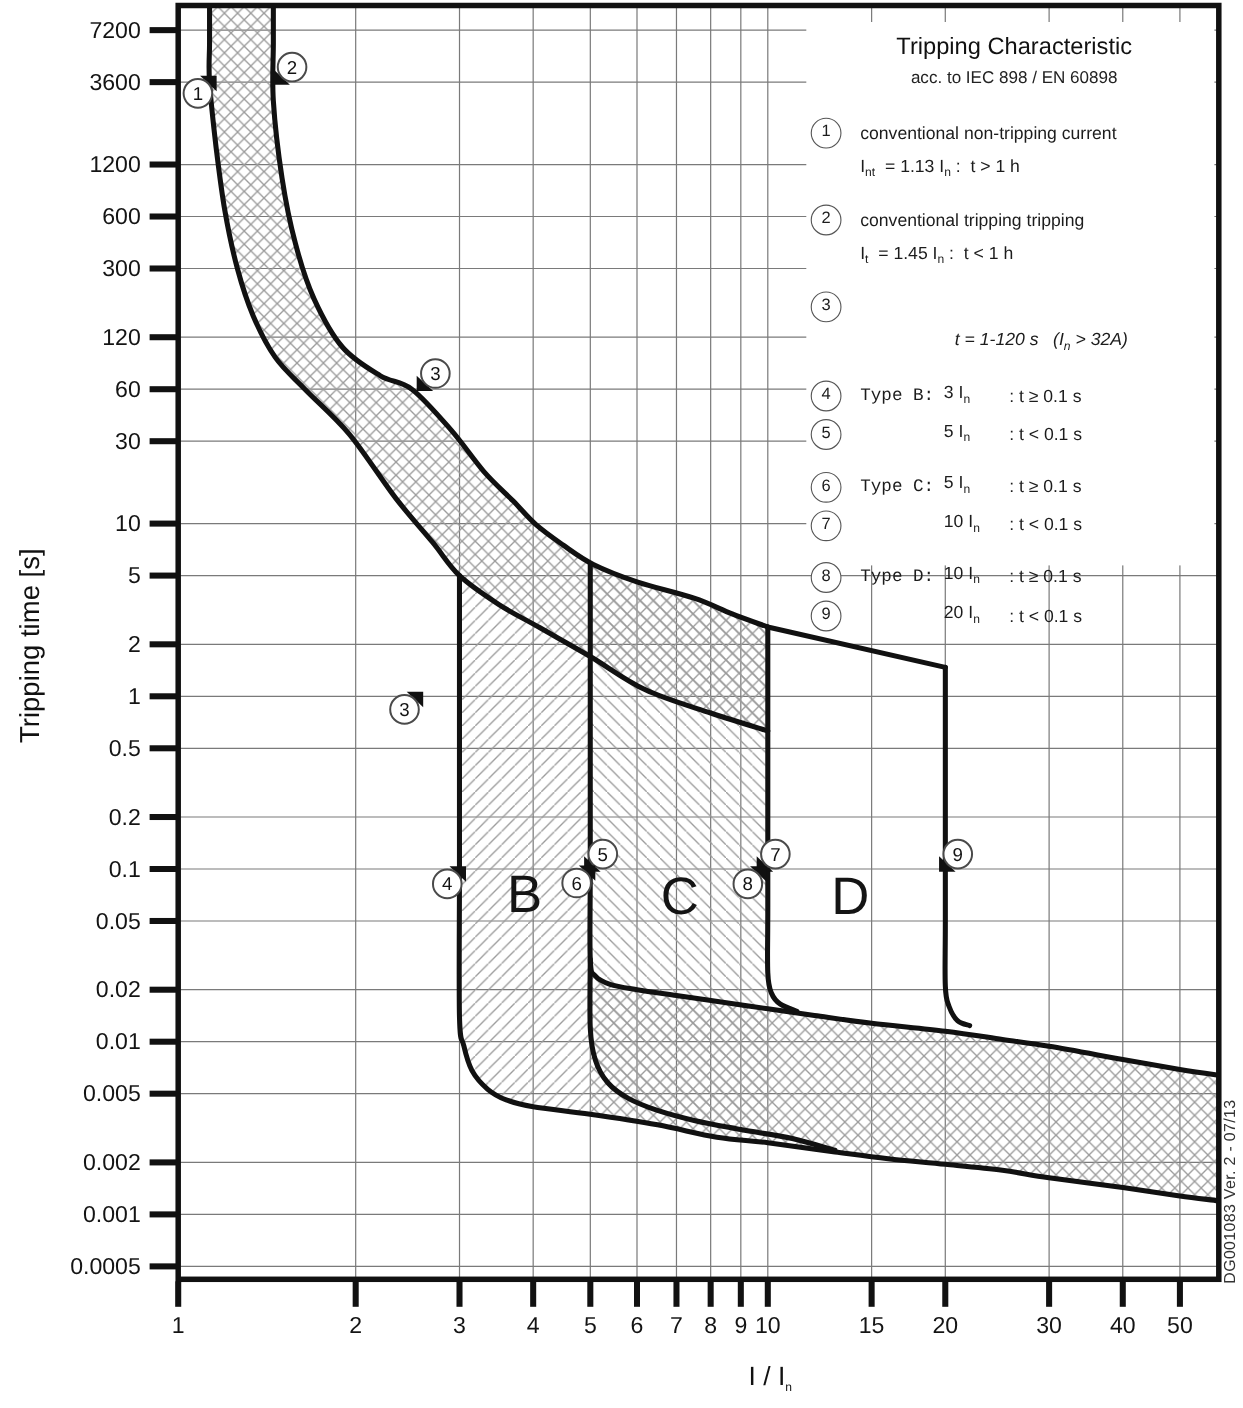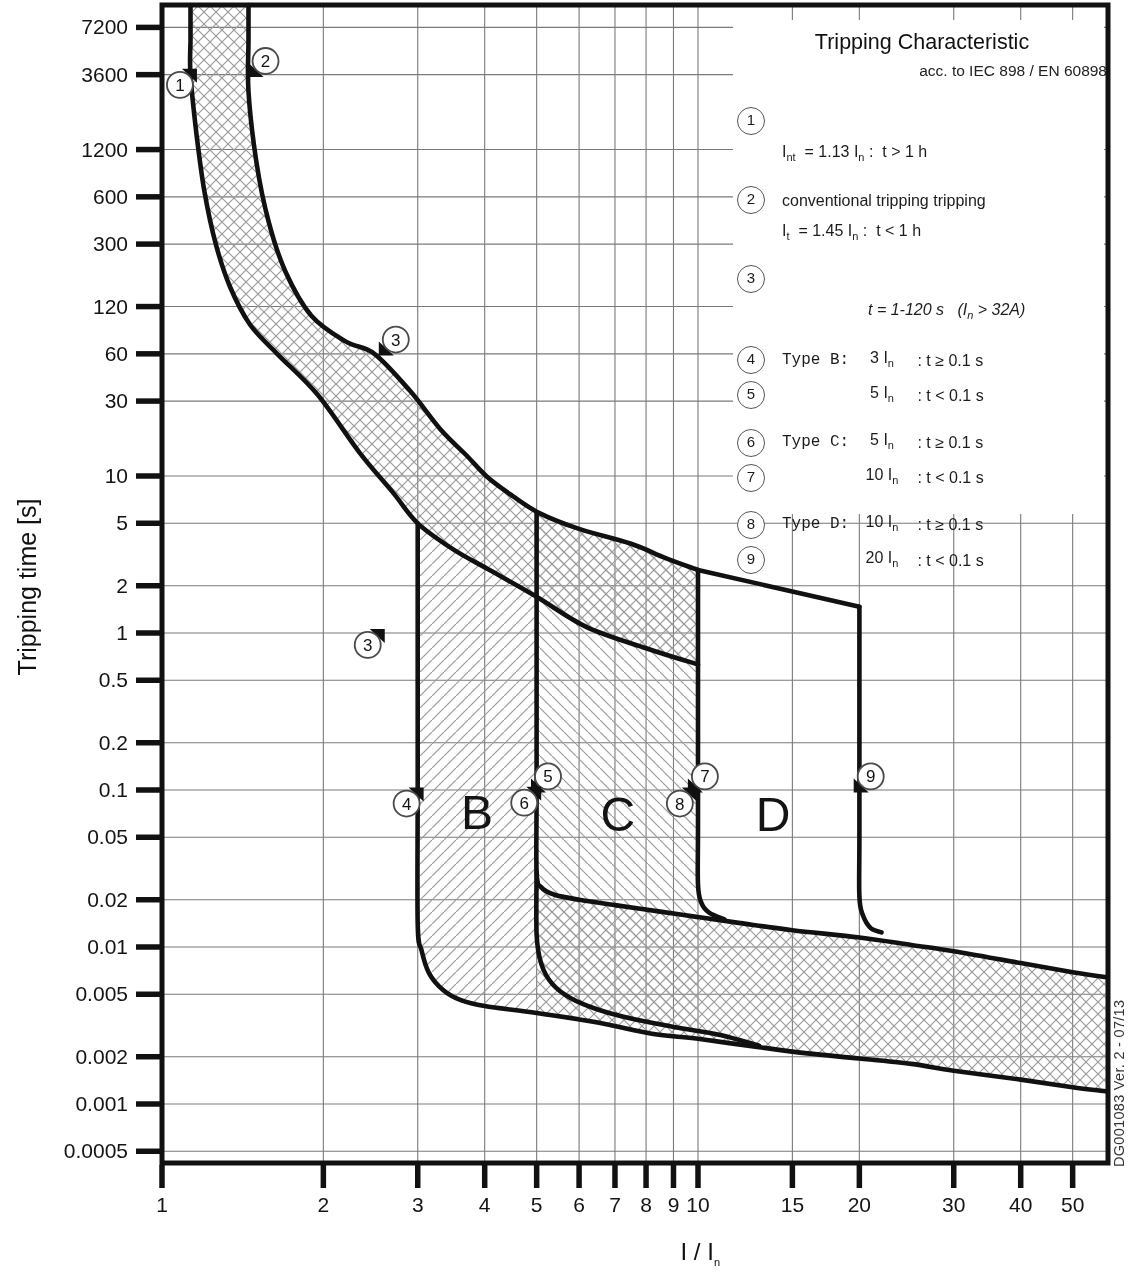--- a/index.html
+++ b/index.html
@@ -12,30 +12,30 @@
           transform:rotate(-90deg);text-align:center;font-size:25px;color:#111;}
   .xtitle{position:absolute;left:560px;top:1238px;width:160px;text-align:right;
           font-size:24px;color:#111;}
   .xtitle sub,.legend sub{font-size:11px;}
   .sidenote{position:absolute;left:1006px;top:1044px;width:228px;height:18px;
             transform:rotate(-90deg);font-size:14.5px;color:#333;letter-spacing:.3px;}
 
   
   .legend{position:absolute;left:737px;top:30px;width:370px;}
   .lg-title{text-align:center;font-size:21.5px;color:#111;}
-  .lg-sub{text-align:right;font-size:15.5px;margin-top:7px;color:#222;}
+  .lg-sub{text-align:center;font-size:15.5px;margin-top:7px;color:#222;}
   .lg-rows{margin-top:27px;}
   .row{display:flex;align-items:center;font-size:16px;color:#1c1c1c;line-height:25px;}
   .row.lg{margin-top:16px;}
   .row.sm{margin-top:4px;}
   .cnum{width:26px;height:26px;border:1.6px solid #555;border-radius:50%;text-align:center;
         line-height:24px;font-size:15px;flex:0 0 26px;margin-right:17px;background:#fff;}
   .cnum.empty{border-color:transparent;background:transparent;}
   .t-type{width:76px;flex:0 0 76px;font-family:Liberation Mono, monospace;}
-  .t-mult{width:48px;flex:0 0 48px;text-align:center;margin-right:7px;white-space:pre;}
+  .t-mult{width:48px;flex:0 0 48px;text-align:left;margin-right:7px;white-space:pre;}
   .t-rest{white-space:pre;}
   .indent{padding-left:86px;font-style:italic;}
   .txt{white-space:pre;}
 </style>
 </head>
 <body>
 
 <div class="page">
 
   <div id="chart-host"><svg width="1130" height="1280" viewBox="0 0 1130 1280">
@@ -250,20 +250,21 @@
   <div class="xtitle"><span>I / I</span><sub>n</sub></div>
 
   <div class="sidenote">DG001083 Ver. 2 - 07/13</div>
 
   <div class="legend">
     <div class="lg-title">Tripping Characteristic</div>
     <div class="lg-sub">acc. to IEC 898 / EN 60898</div>
     <div class="lg-rows">
         <div class="row ">
           <div class="cnum">1</div>
+          <span class="txt">conventional non-tripping current</span>
         </div>
         <div class="row sm">
           <div class="cnum empty"></div>
           <span class="txt">I<sub>nt</sub>  = 1.13 I<sub>n</sub> :  t &gt; 1 h</span>
         </div>
         <div class="row lg">
           <div class="cnum">2</div>
           <span class="txt">conventional tripping tripping</span>
         </div>
         <div class="row sm">

